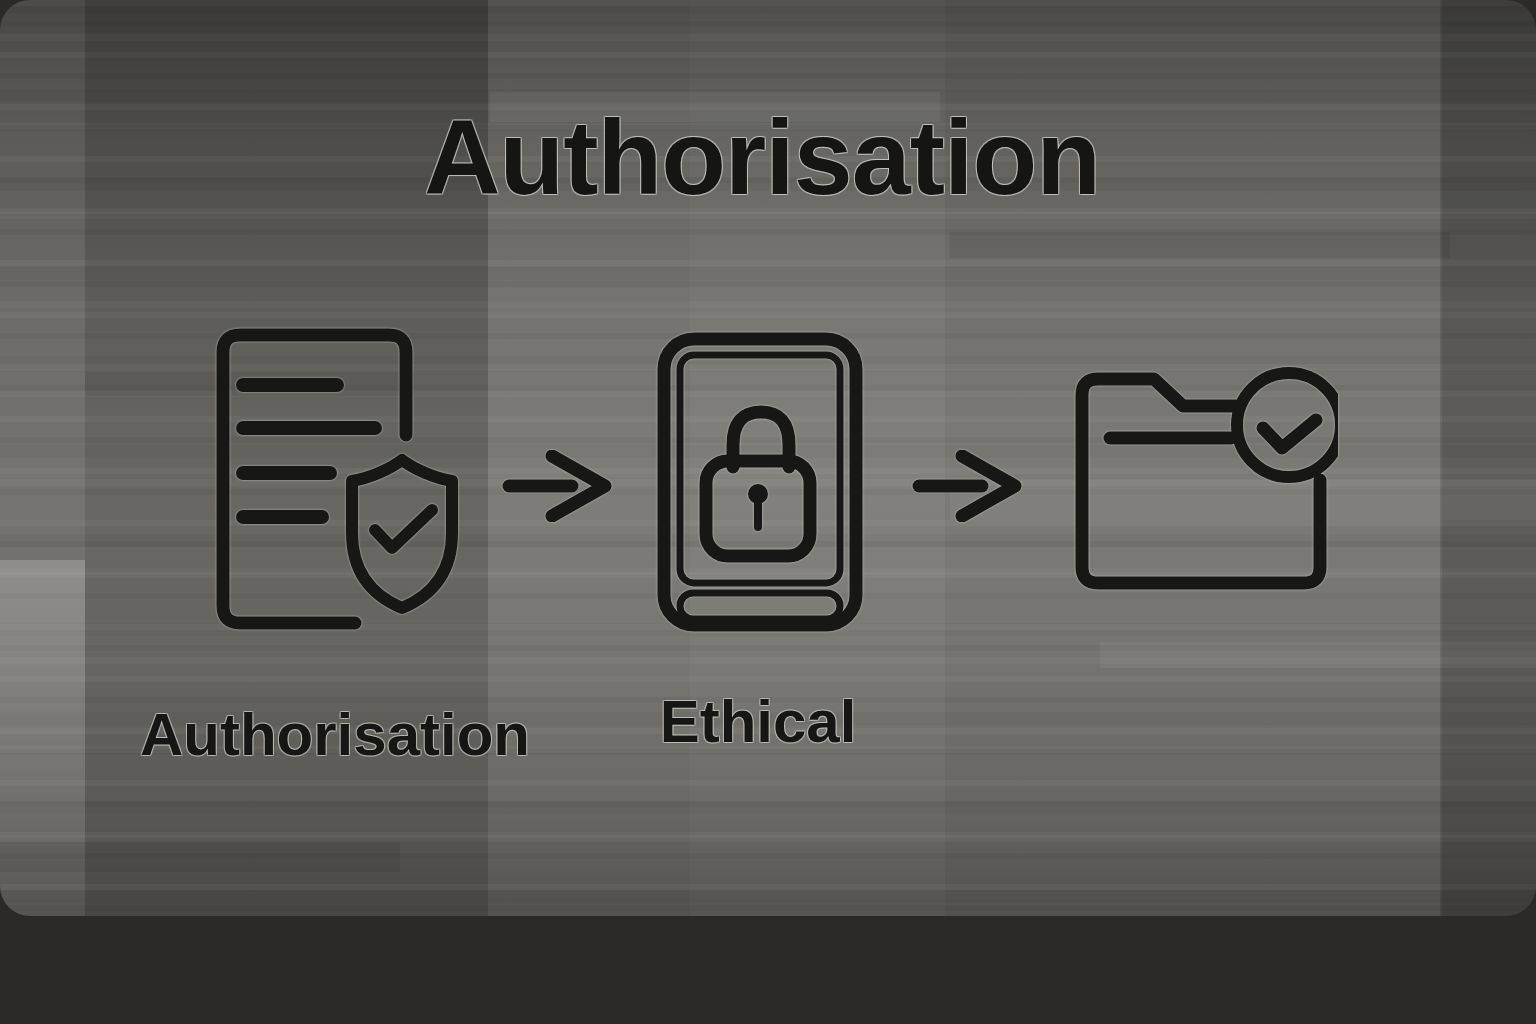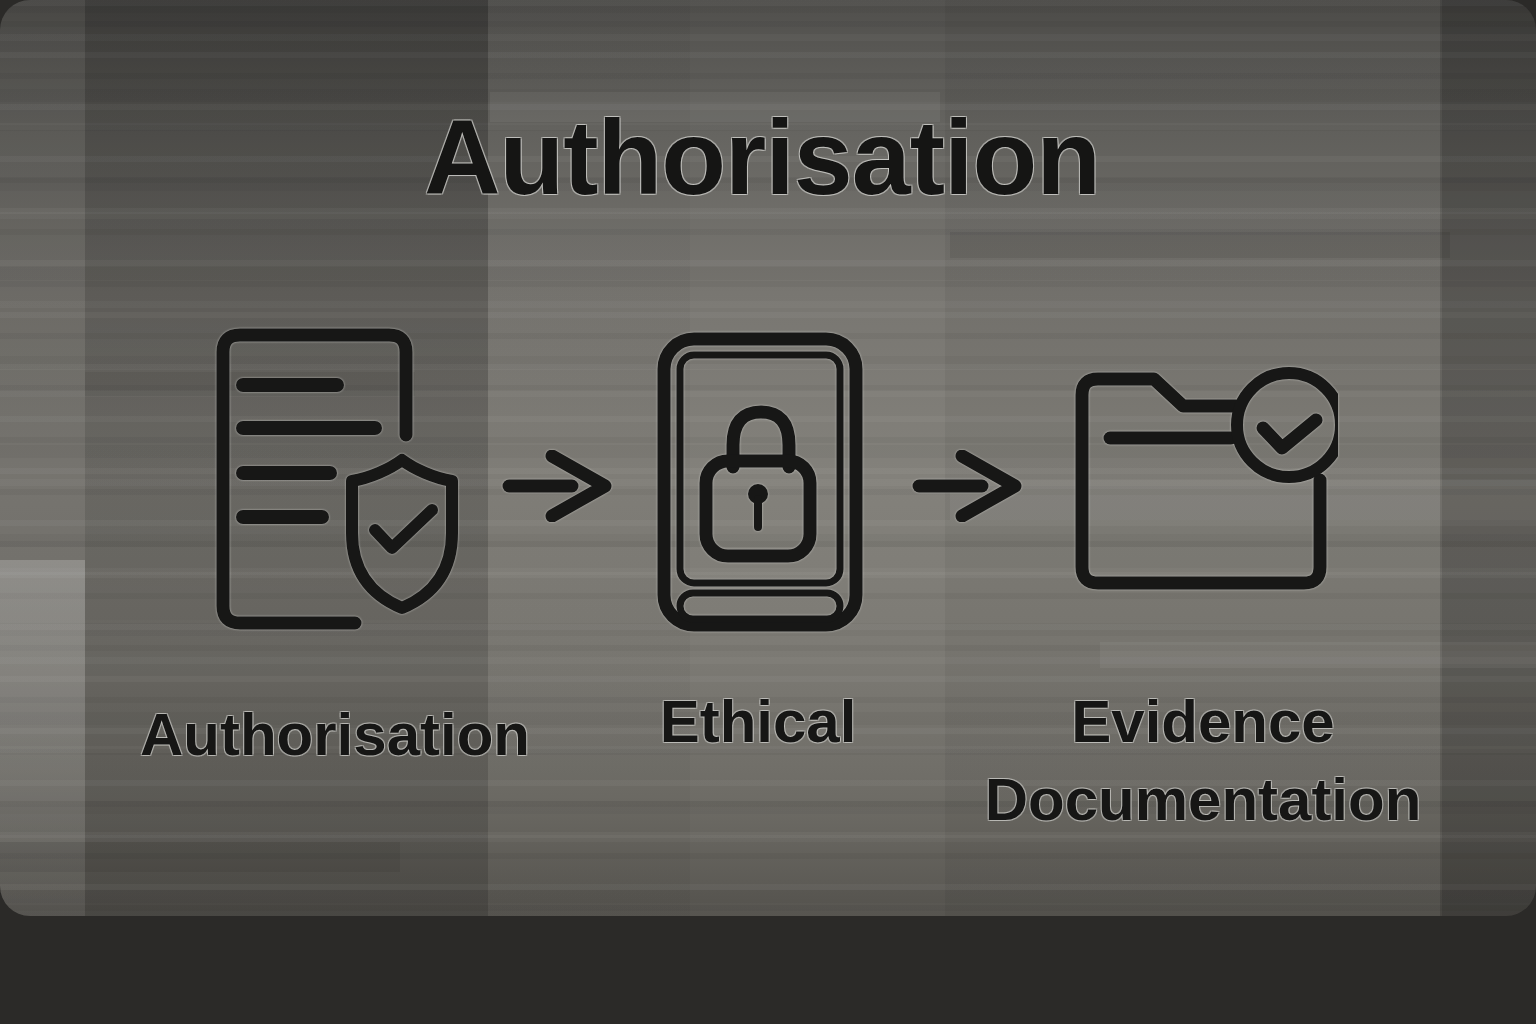--- a/index.html
+++ b/index.html
@@ -96,18 +96,14 @@
     <circle class="ln" stroke-width="12" cx="216" cy="61" r="52"></circle>
     <polyline class="ln" stroke-width="13" points="190,64 209,84 243,56"></polyline>
   </svg>
 
   <p class="step-label label-1">
     <span>Authorisation</span>
   </p>
   <p class="step-label label-2">
     <span>Ethical</span><br>
   </p>
-  <p class="step-label label-3">
-    <span>Evidence</span><br>
-    <span>Documentation</span>
-  </p>
 
 </div>
 
 </body></html>

